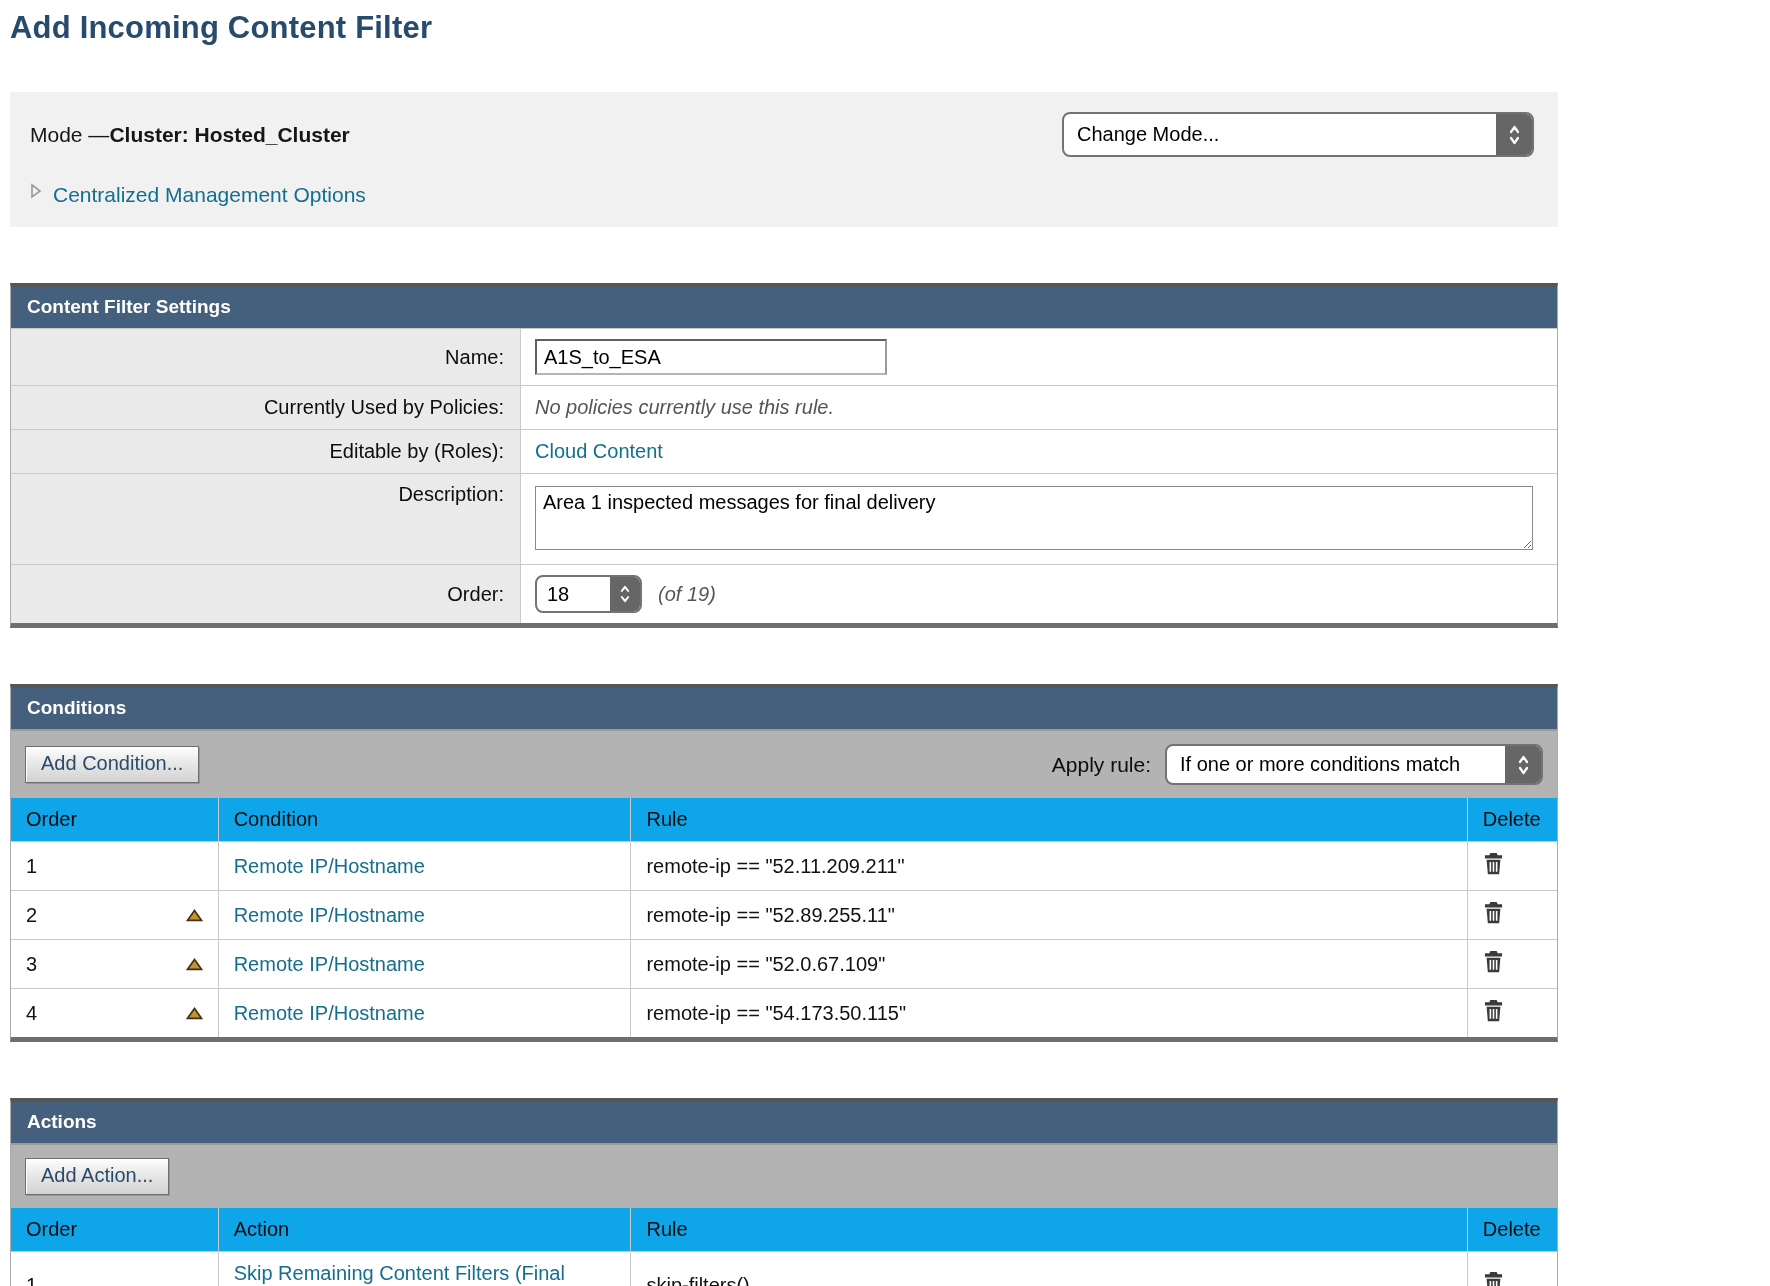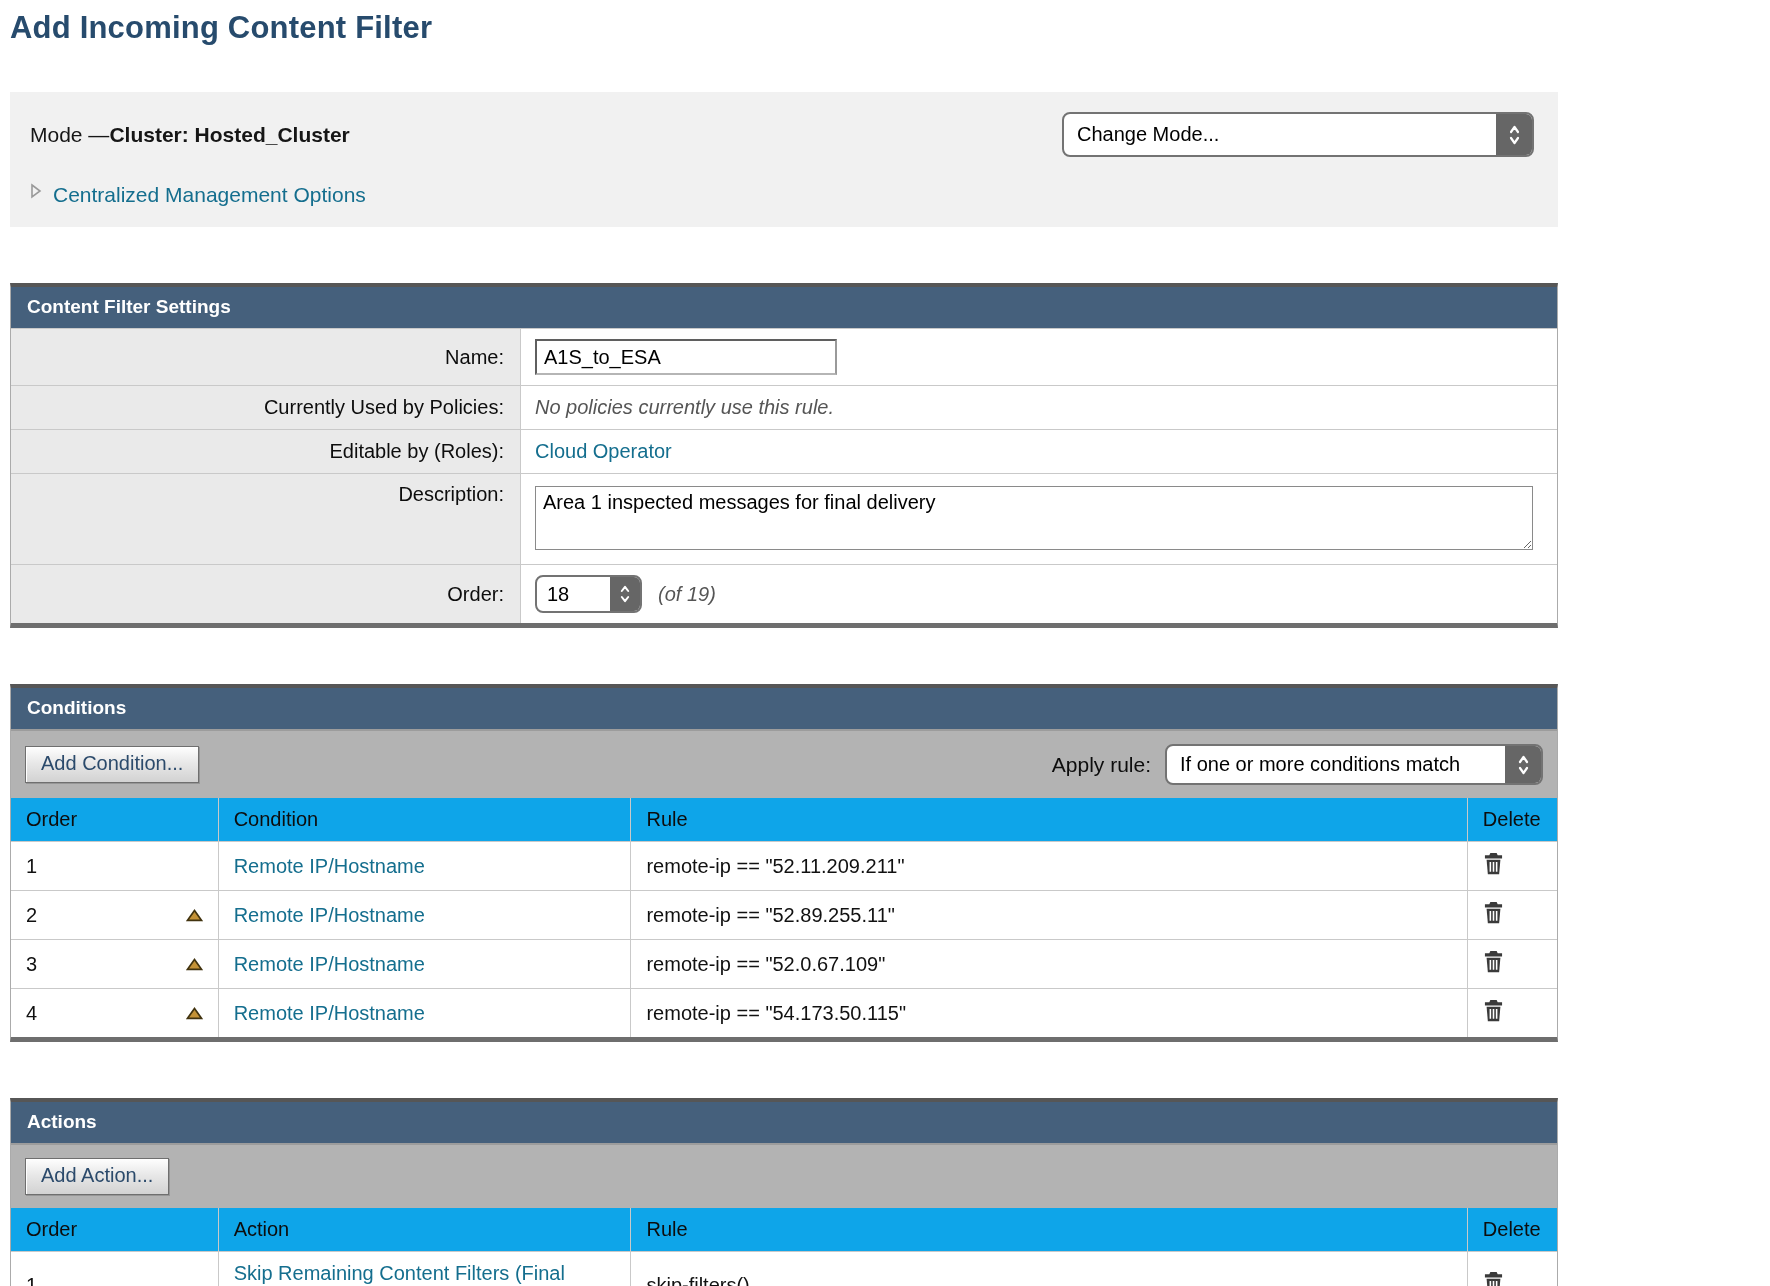--- a/index.html
+++ b/index.html
@@ -36,21 +36,21 @@
   .section-header { background: #45607c; color: #fff; font-weight: bold; font-size: 19px; padding: 9px 16px 10px; }
 
   
   .settings-grid { display: grid; grid-template-columns: 510px 1fr; }
   .s-label { background: #eaeaea; border-top: 1px solid #c9c9c9; border-right: 1px solid #c9c9c9;
              display: flex; justify-content: flex-end; align-items: center; padding: 10px 16px;
              font-size: 20px; color: #0d0d0d; text-align: right; }
   .s-label.top { align-items: flex-start; padding-top: 9px; }
   .s-value { border-top: 1px solid #c9c9c9; display: flex; align-items: center; padding: 10px 14px;
              font-size: 20px; background: #fff; }
-  .name-input { width: 302px; height: 36px; font-family: inherit; font-size: 20px; padding: 2px 7px;
+  .name-input { width: 352px; height: 36px; font-family: inherit; font-size: 20px; padding: 2px 7px;
                 border: 2px solid #5f5f5f; border-bottom-color: #b5b5b5; border-right-color: #9a9a9a; outline: none; }
   .desc-textarea { width: 99%; height: 64px; font-family: inherit; font-size: 20px; padding: 4px 7px;
                 border: 1px solid #8a8a8a; resize: both; outline: none; }
   .muted { color: #555; font-style: italic; }
   .of-note { margin-left: 16px; }
 
   
   .toolbar { background: #b3b3b3; border-top: 2px solid #9c9c9c; padding: 13px 14px; display: flex;
              justify-content: space-between; align-items: center; }
   .gray-btn { font-family: inherit; font-size: 20px; color: #2b4a6b; padding: 5px 15px 7px;
@@ -106,21 +106,21 @@
         <input class="name-input" type="text" value="A1S_to_ESA" style="">
       </div>
 
       <div class="s-label">Currently Used by Policies:</div>
       <div class="s-value">
           <span class="muted">No policies currently use this rule.</span>
         </div>
 
       <div class="s-label">Editable by (Roles):</div>
       <div class="s-value">
-          <a class="link">Cloud Operator</a>
+          <a class="link">Cloud Content</a>
         </div>
 
       <div class="s-label top">Description:</div>
       <div class="s-value" style="padding-top:12px; padding-bottom:14px;">
         <textarea class="desc-textarea" style="">Area 1 inspected messages for final delivery</textarea>
       </div>
 
       <div class="s-label">Order:</div>
       <div class="s-value">
         <div class="select order-select">

